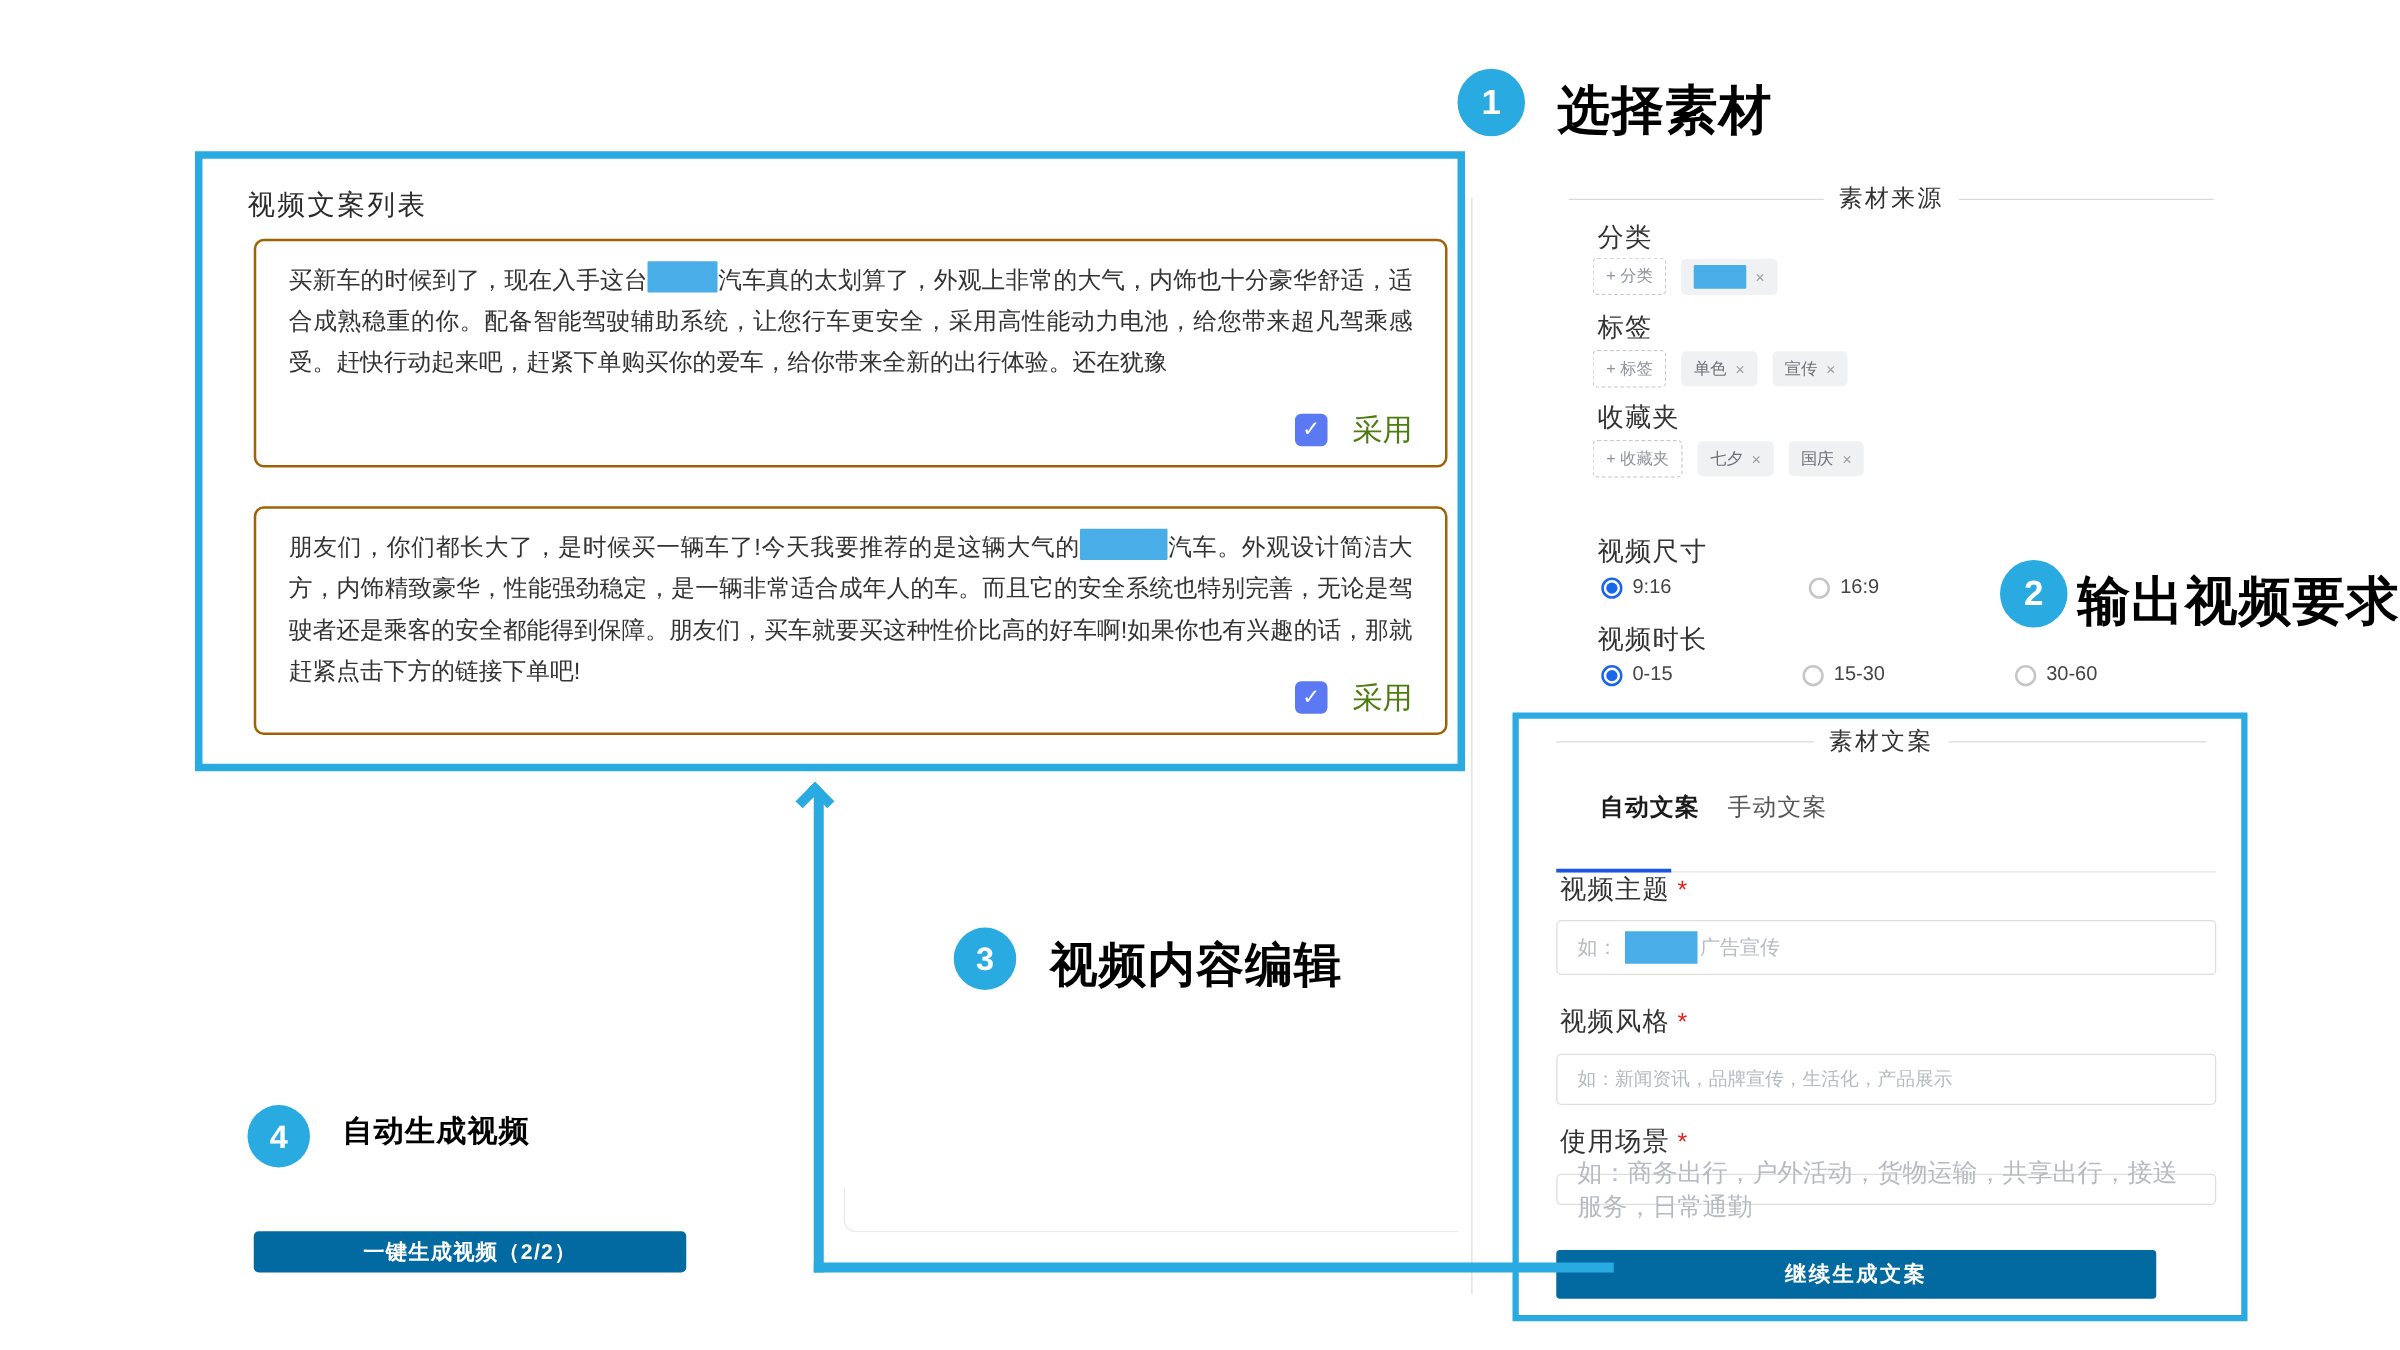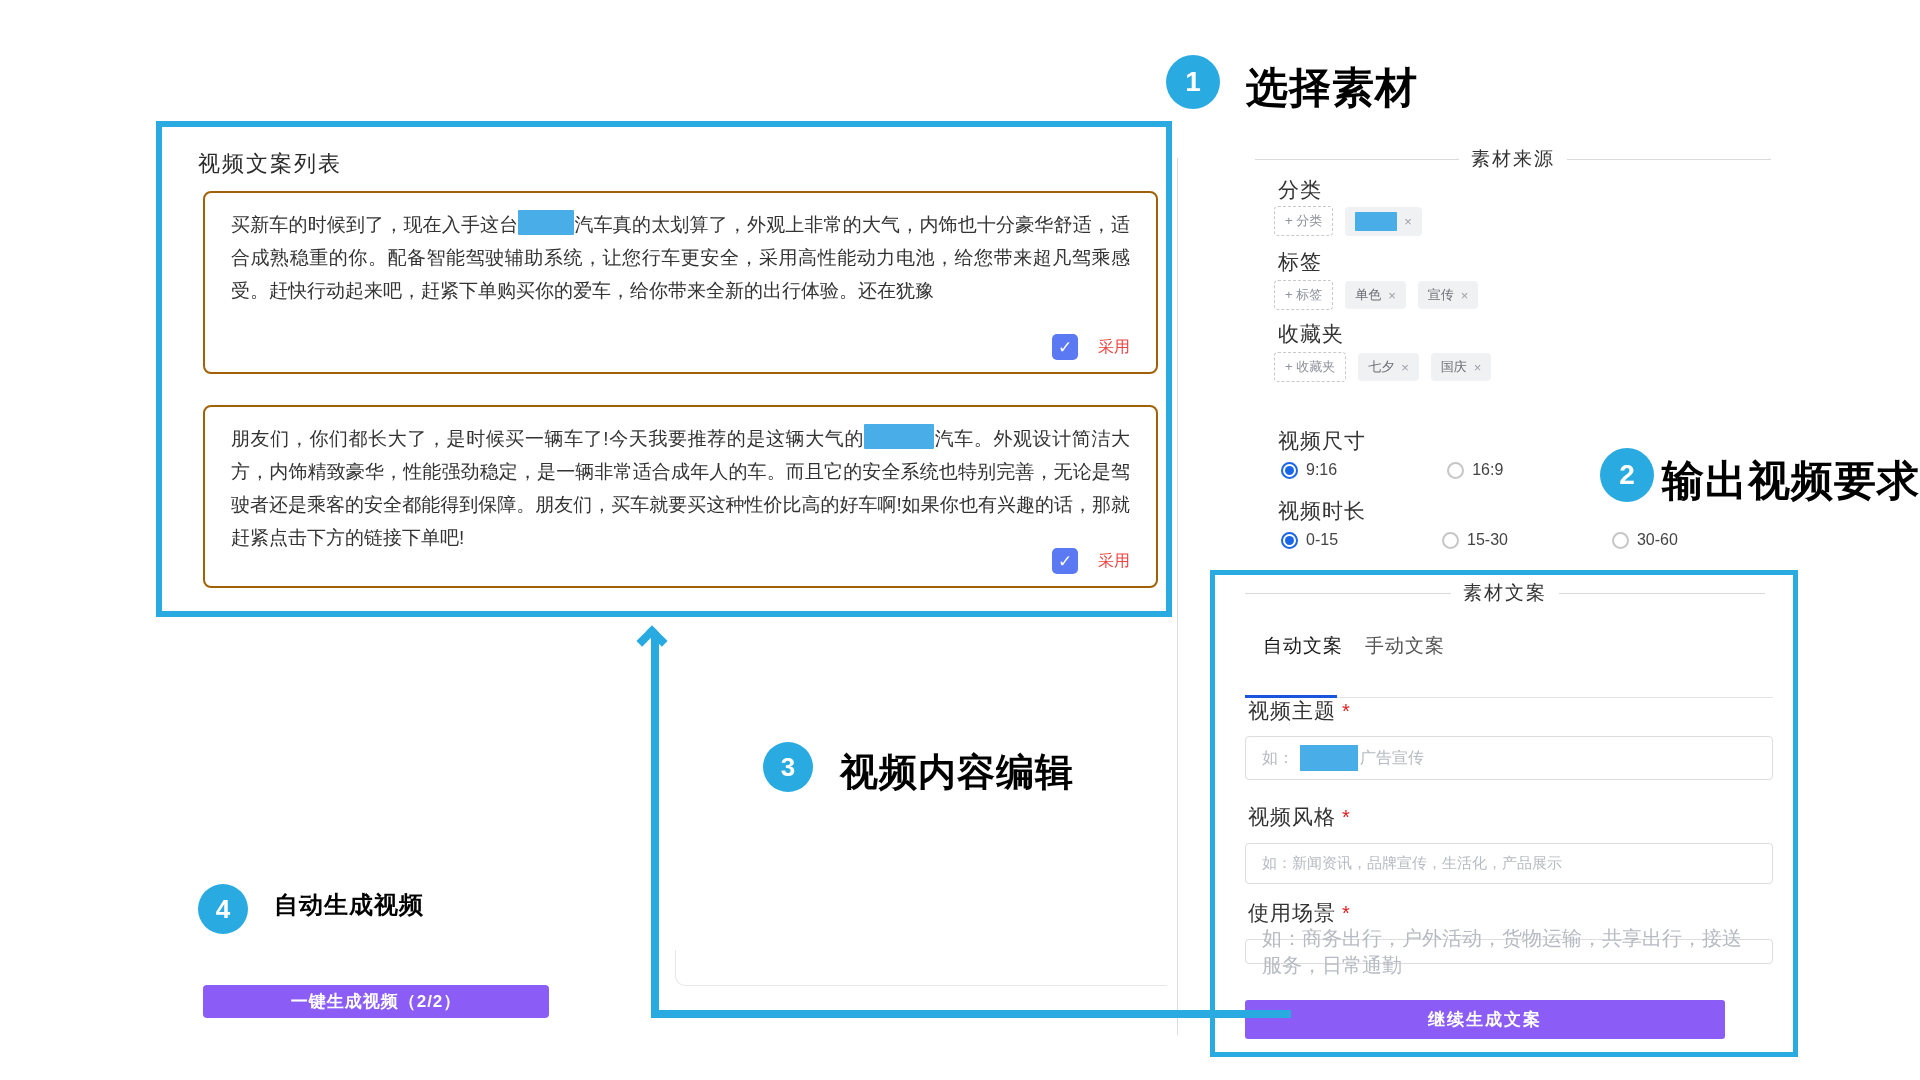--- a/index.html
+++ b/index.html
@@ -15,21 +15,21 @@
                border:2px solid #a16207; border-radius:8px; padding:15px 26px 10px 26px; }
   .copy-card.c1 { top:64px; }
   .copy-card.c2 { top:278px; }
   .copy-text { font-size:19px; line-height:33px; color:#333; text-align:justify; }
   .redact { display:inline-block; vertical-align:-4px; background:#49ade8; border-radius:1px; }
   .redact.r1 { width:56px; height:25px; }
   .redact.r2 { width:70px; height:25px; }
   .adopt-row { position:absolute; right:26px; bottom:12px; display:flex; align-items:center; }
   .checkbox { width:26px; height:26px; background:#5b79f2; border-radius:5px; color:#fff;
               font-size:17px; font-weight:bold; display:flex; align-items:center; justify-content:center; cursor:pointer; }
-  .adopt-label { margin-left:20px; font-size:16px; color:#ef4444; cursor:pointer; }
+  .adopt-label { margin-left:20px; font-size:24px; color:#4d7c0f; cursor:pointer; }
 
   
   .badge { position:absolute; background:#29abe2; border-radius:50%; color:#fff;
            display:flex; align-items:center; justify-content:center; font-weight:bold; }
   .badge.b1 { left:1166px; top:55px;  width:54px; height:54px; font-size:28px; }
   .badge.b2 { left:1600px; top:448px; width:54px; height:54px; font-size:28px; }
   .badge.b3 { left:763px;  top:742px; width:50px; height:50px; font-size:26px; }
   .badge.b4 { left:198px;  top:884px; width:50px; height:50px; font-size:26px; }
   .step-text { position:absolute; font-size:42px; font-weight:bold; color:#000; letter-spacing:1px; }
   .t1 { left:1246px; top:60px; }
@@ -74,34 +74,34 @@
            display:flex; align-items:center; justify-content:center; }
   .radio.sel { border-color:#1a66e8; }
   .radio.sel::after { content:""; width:9px; height:9px; border-radius:50%; background:#1a66e8; }
   .radio-opt span { margin-left:8px; font-size:16px; color:#444; }
 
   
   .mc-box { position:absolute; left:1210px; top:570px; width:588px; height:487px;
             border:5px solid #29abe2; background:#fff; }
   .tabs { position:absolute; left:1263px; top:633px; display:flex; gap:22px; }
   .tab { font-size:19px; color:#555; cursor:pointer; letter-spacing:1px; }
-  .tab.active { color:#1b1b1b; font-weight:normal; }
+  .tab.active { color:#1b1b1b; font-weight:bold;margin-left:17px; }
   .tab-line { position:absolute; left:1245px; top:697px; width:528px; height:1px; background:#e3e3e3; }
   .tab-line-active { position:absolute; left:1245px; top:695px; width:92px; height:3px; background:#1a56db; }
 
   .req { color:#e02020; margin-left:6px; font-size:20px; }
   .fake-input { position:absolute; left:1245px; width:528px; border:1px solid #ddd; border-radius:4px;
                 background:#fff; display:flex; align-items:center; padding:0 16px;
                 font-size:16px; color:#b6bac2; cursor:text; }
   .fi-1 { top:736px; height:44px; }
   .fi-2 { top:843px; height:41px; font-size:15px; }
   .fi-3 { top:939px; height:25px; font-size:20px; }
   .ph-redact { display:inline-block; width:58px; height:26px; background:#49ade8; margin:0 2px 0 6px; }
 
-  .btn { position:absolute; background:#8b5cf6; color:#fff; font-weight:bold; border:none;
+  .btn { position:absolute; background:#0369a1; color:#fff; font-weight:bold; border:none;
          border-radius:4px; display:flex; align-items:center; justify-content:center; cursor:pointer; }
   .btn-generate { left:203px; top:985px; width:346px; height:33px; font-size:17px; letter-spacing:1px; }
   .btn-continue { left:1245px; top:1000px; width:480px; height:39px; font-size:17px; border-radius:3px; letter-spacing:2px; }
 </style>
 </head>
 <body>
 
 <div class="canvas">
 
   <div class="ghost-corner"></div>

